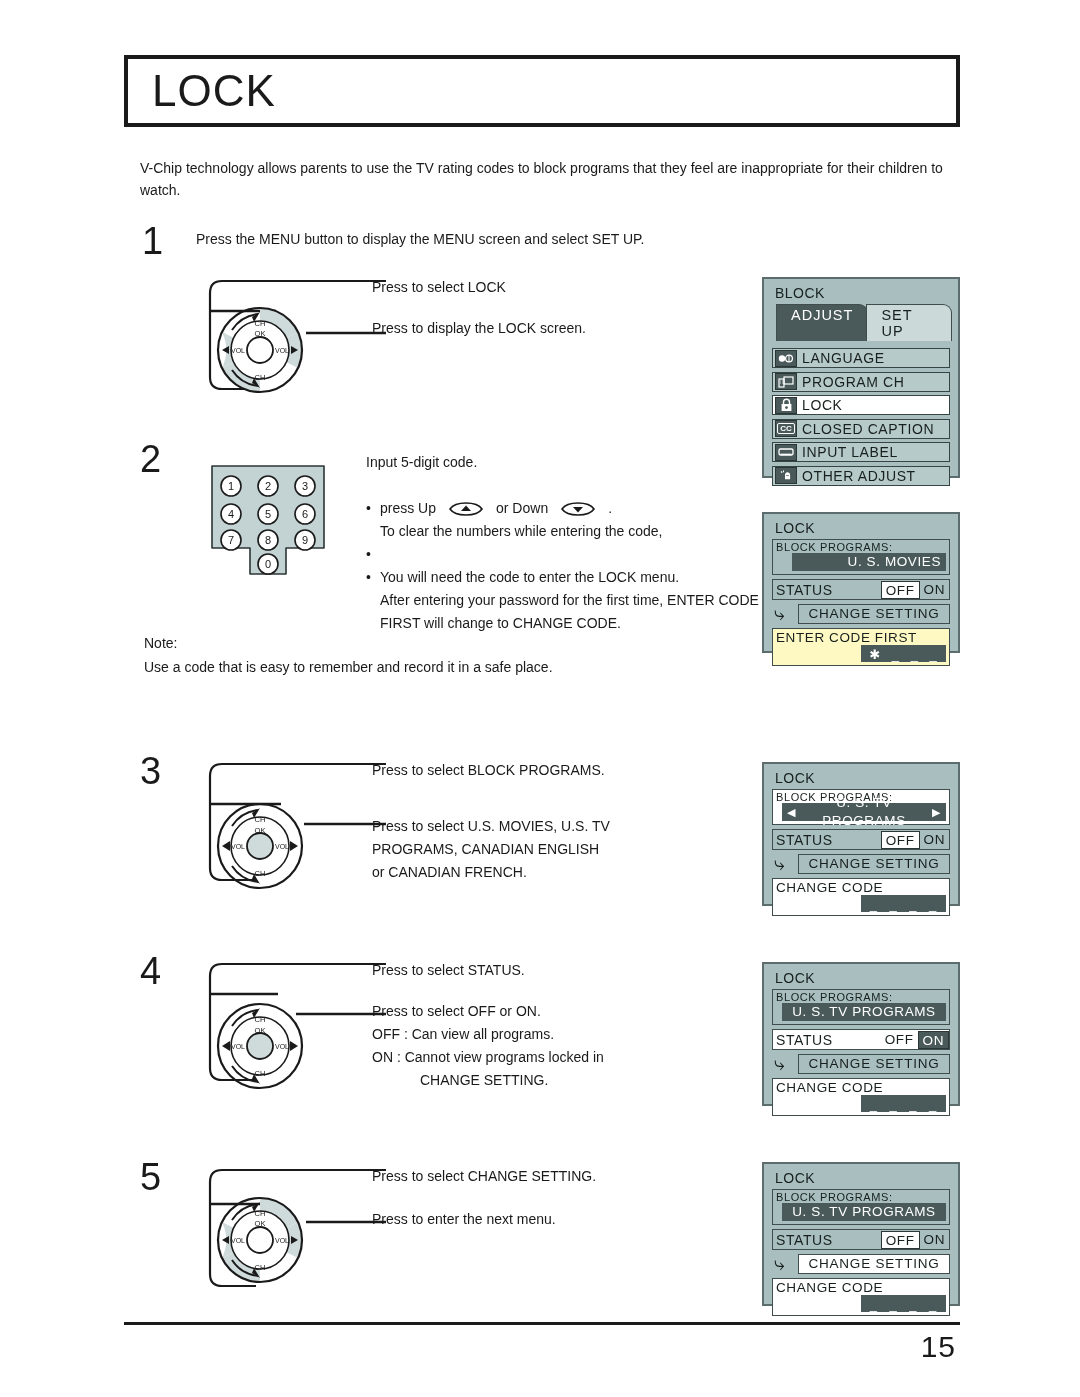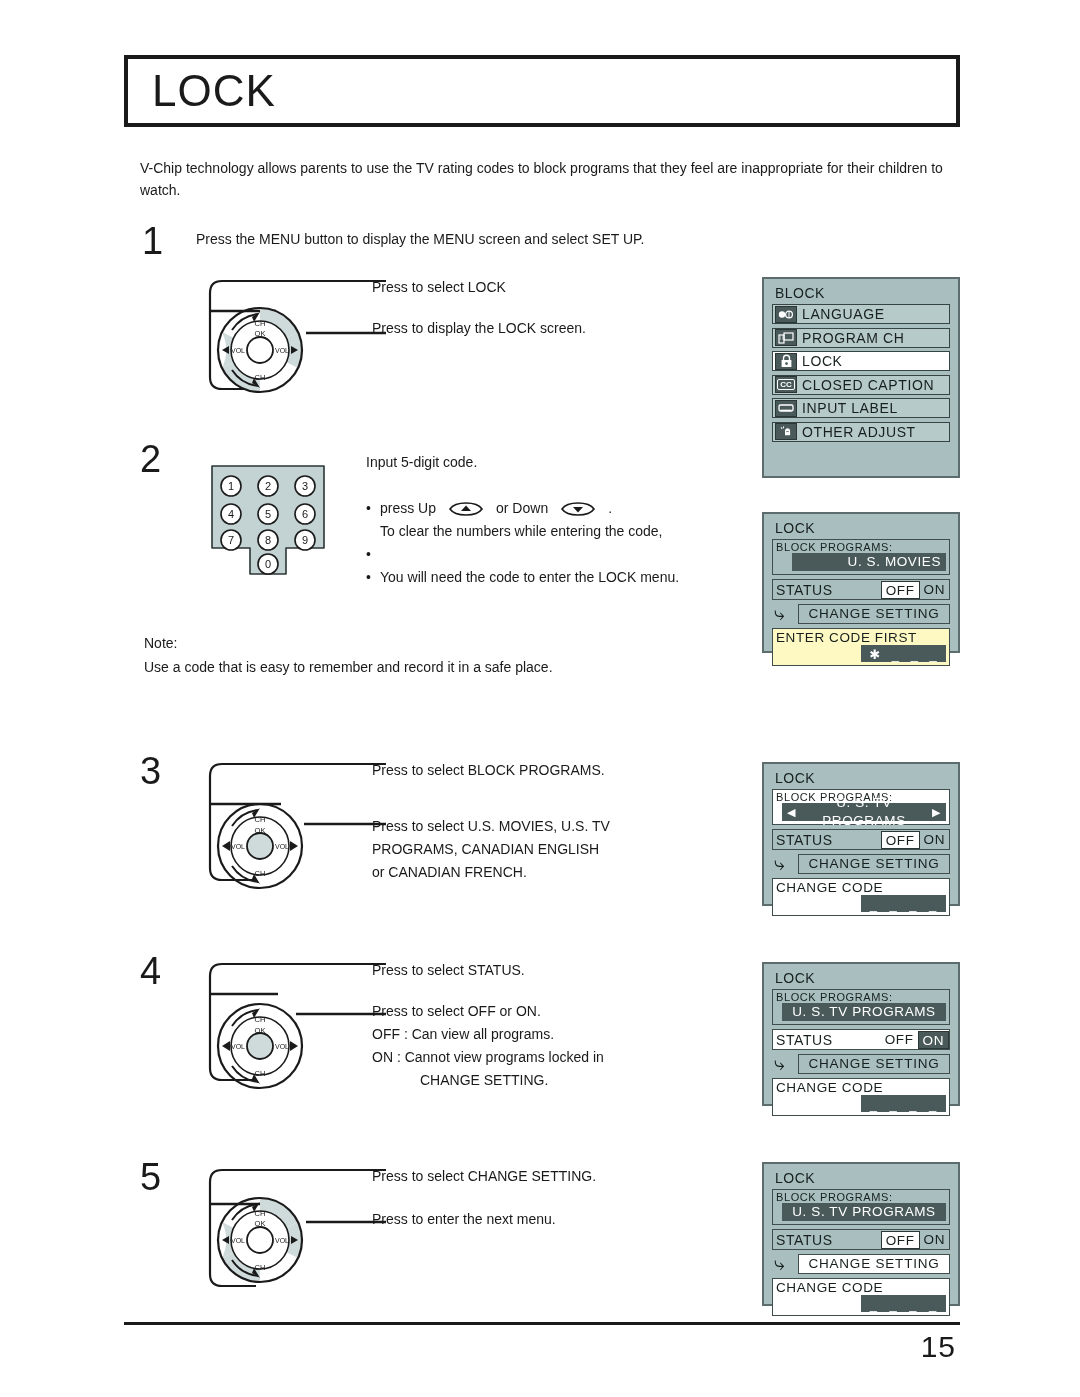--- a/index.html
+++ b/index.html
@@ -292,20 +292,21 @@
   <span>.</span>
 </div>
 
 <div class="body-text" style="left:366px; top:520px; width:410px;">
   <span style="position:absolute; left:0;">•</span>
   <span style="display:inline-block; margin-left:14px;">You will need the code to enter the LOCK menu.</span>
 </div>
 
 <div class="body-text" style="left:366px; top:543px; width:400px;">
   <span style="position:absolute; left:0;">•</span>
+  <span style="display:inline-block; margin-left:14px;">After entering your password for the first time, ENTER CODE FIRST will change to CHANGE CODE.</span>
 </div>
 
 <div class="body-text" style="left:144px; top:632px;">Note:</div>
 <div class="body-text" style="left:144px; top:656px; width:700px;">Use a code that is easy to remember and record it in a safe place.</div>
 
 <div class="step-num" style="left:140px; top:752px;">3</div>
 
 <svg class="bracket" style="left:186px; top:758px;" width="400" height="130" viewBox="0 0 400 130">
   <path d="M200 6 H 36 Q 24 6 24 18 V 110 Q 24 122 36 122 H 70" fill="none" stroke="#1a1a1a" stroke-width="2.2"></path>
   <line x1="24" y1="46" x2="95" y2="46" stroke="#1a1a1a" stroke-width="2.4"></line>
@@ -392,20 +393,24 @@
   <polygon points="14,50 21,46 21,54" fill="#1a1a1a"></polygon>
   <polygon points="90,50 83,46 83,54" fill="#1a1a1a"></polygon>
   <path d="M24 30 A36 36 0 0 1 50 14" fill="none" stroke="#1a1a1a" stroke-width="2"></path>
   <polygon points="52,12 44,17 46,22" fill="#1a1a1a"></polygon>
   <path d="M24 70 A36 36 0 0 0 50 86" fill="none" stroke="#1a1a1a" stroke-width="2"></path>
   <polygon points="52,88 44,83 46,78" fill="#1a1a1a"></polygon>
 </svg>
 
 <div class="osd" style="left:762px; top:277px; width:198px; height:201px;">
   <div class="osd-title">BLOCK</div>
+  <div class="osd-tabs">
+    <div class="tab active">ADJUST</div>
+    <div class="tab inactive">SET UP</div>
+  </div>
 
   <div class="menu-item">
     <span class="mi-icon">
       <svg width="16" height="11" viewBox="0 0 16 11">
           <circle cx="4" cy="5.5" r="3.2" fill="#fff"></circle>
           <circle cx="11" cy="5.5" r="3.4" fill="none" stroke="#fff" stroke-width="1.3"></circle>
           <path d="M11 2.2 v6.6" stroke="#fff" stroke-width="1"></path>
         </svg>
     </span>
     <span class="mi-label">LANGUAGE</span>

